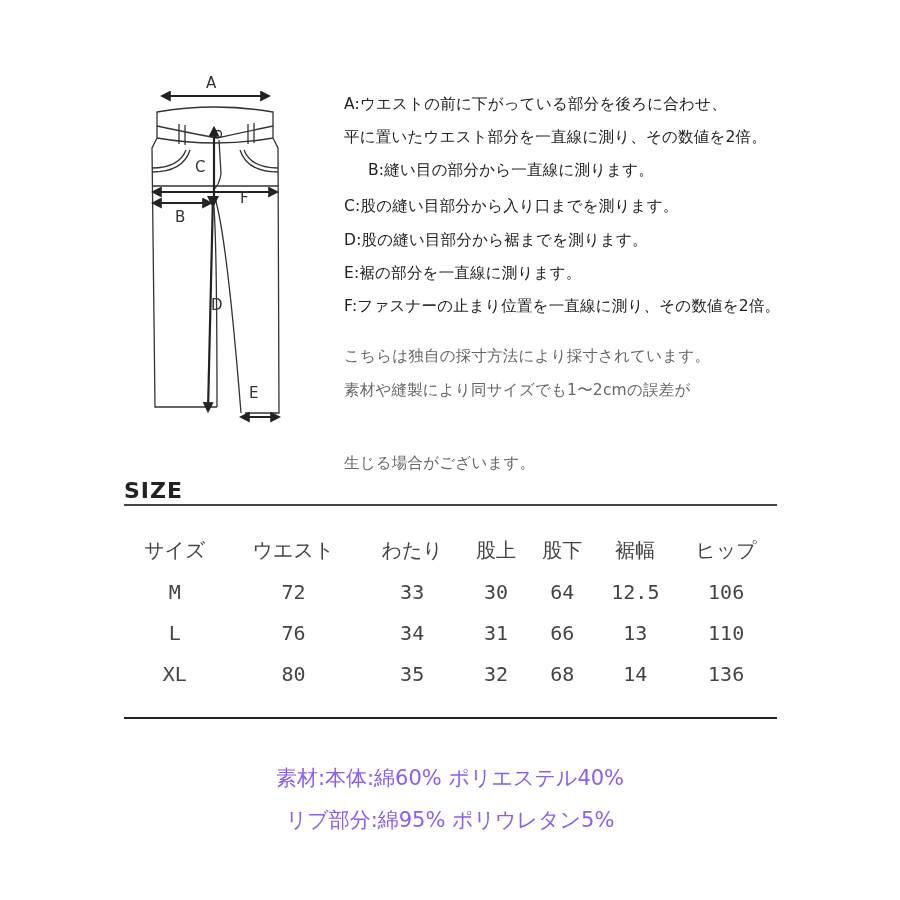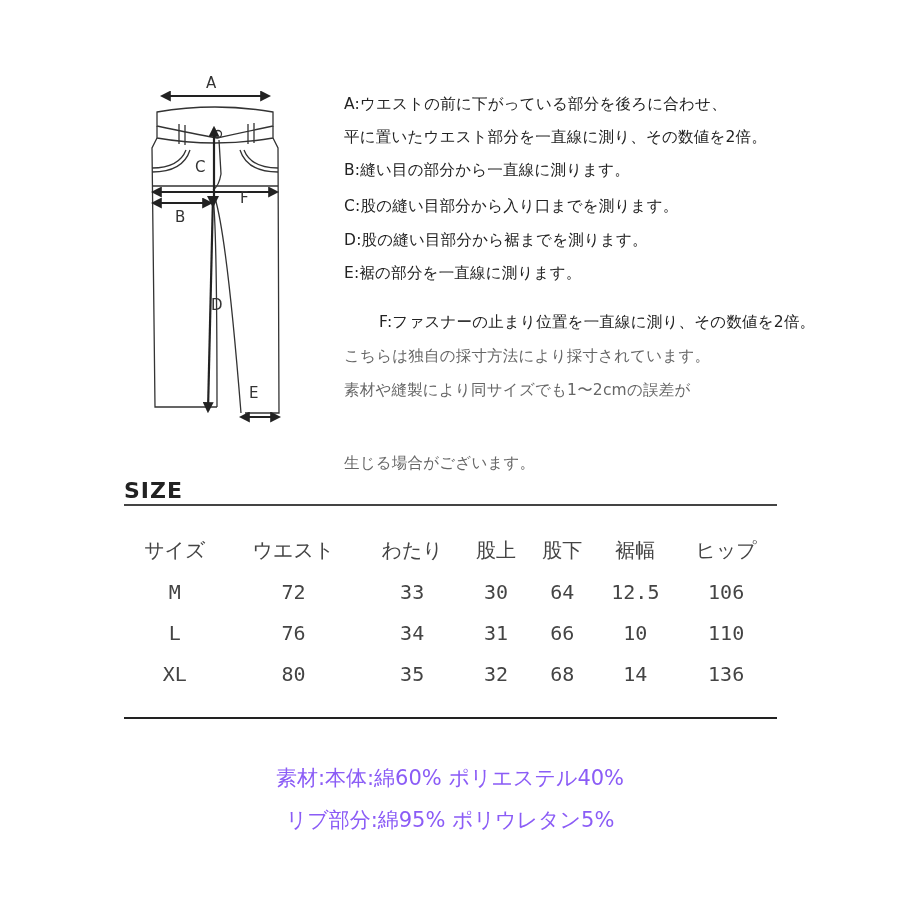--- a/index.html
+++ b/index.html
@@ -69,25 +69,25 @@
 
 <div class="abs" style="left:206px;top:74px;font-size:15px;color:#333;">A</div>
 <div class="abs" style="left:195px;top:158px;font-size:15px;color:#333;">C</div>
 <div class="abs" style="left:240px;top:189px;font-size:15px;color:#333;">F</div>
 <div class="abs" style="left:175px;top:208px;font-size:15px;color:#333;">B</div>
 <div class="abs" style="left:211px;top:296px;font-size:15px;color:#333;">D</div>
 <div class="abs" style="left:249px;top:384px;font-size:15px;color:#333;">E</div>
 
 <div class="abs instr" style="top:94px;">A:ウエストの前に下がっている部分を後ろに合わせ、</div>
 <div class="abs instr" style="top:127px;">平に置いたウエスト部分を一直線に測り、その数値を2倍。</div>
-<div class="abs instr" style="top:160px;">B:縫い目の部分から一直線に測ります。</div>
+<div class="abs instr" style="top:160px;margin-left:24px;">B:縫い目の部分から一直線に測ります。</div>
 <div class="abs instr" style="top:196px;">C:股の縫い目部分から入り口までを測ります。</div>
 <div class="abs instr" style="top:230px;">D:股の縫い目部分から裾までを測ります。</div>
 <div class="abs instr" style="top:263px;text-align:center;">E:裾の部分を一直線に測ります。</div>
-<div class="abs instr" style="top:312px;margin-left:35px;">F:ファスナーの止まり位置を一直線に測り、その数値を2倍。</div>
+<div class="abs instr" style="top:296px;">F:ファスナーの止まり位置を一直線に測り、その数値を2倍。</div>
 
 <div class="abs note" style="top:346px;">こちらは独自の採寸方法により採寸されています。</div>
 <div class="abs note" style="top:380px;">素材や縫製により同サイズでも1〜2cmの誤差が</div>
 <div class="abs note" style="top:413px;margin-top:40px;">生じる場合がございます。</div>
 
 <div id="size-title" class="abs">SIZE</div>
 <div id="rule-top" class="abs rule"></div>
 
 <table>
   <thead>
@@ -110,21 +110,21 @@
       <td>64</td>
       <td>12.5</td>
       <td>106</td>
     </tr>
     <tr>
       <td>L</td>
       <td>76</td>
       <td>34</td>
       <td>31</td>
       <td>66</td>
-      <td>10</td>
+      <td>13</td>
       <td>110</td>
     </tr>
     <tr>
       <td>XL</td>
       <td>80</td>
       <td>35</td>
       <td>32</td>
       <td>68</td>
       <td>14</td>
       <td>136</td>

